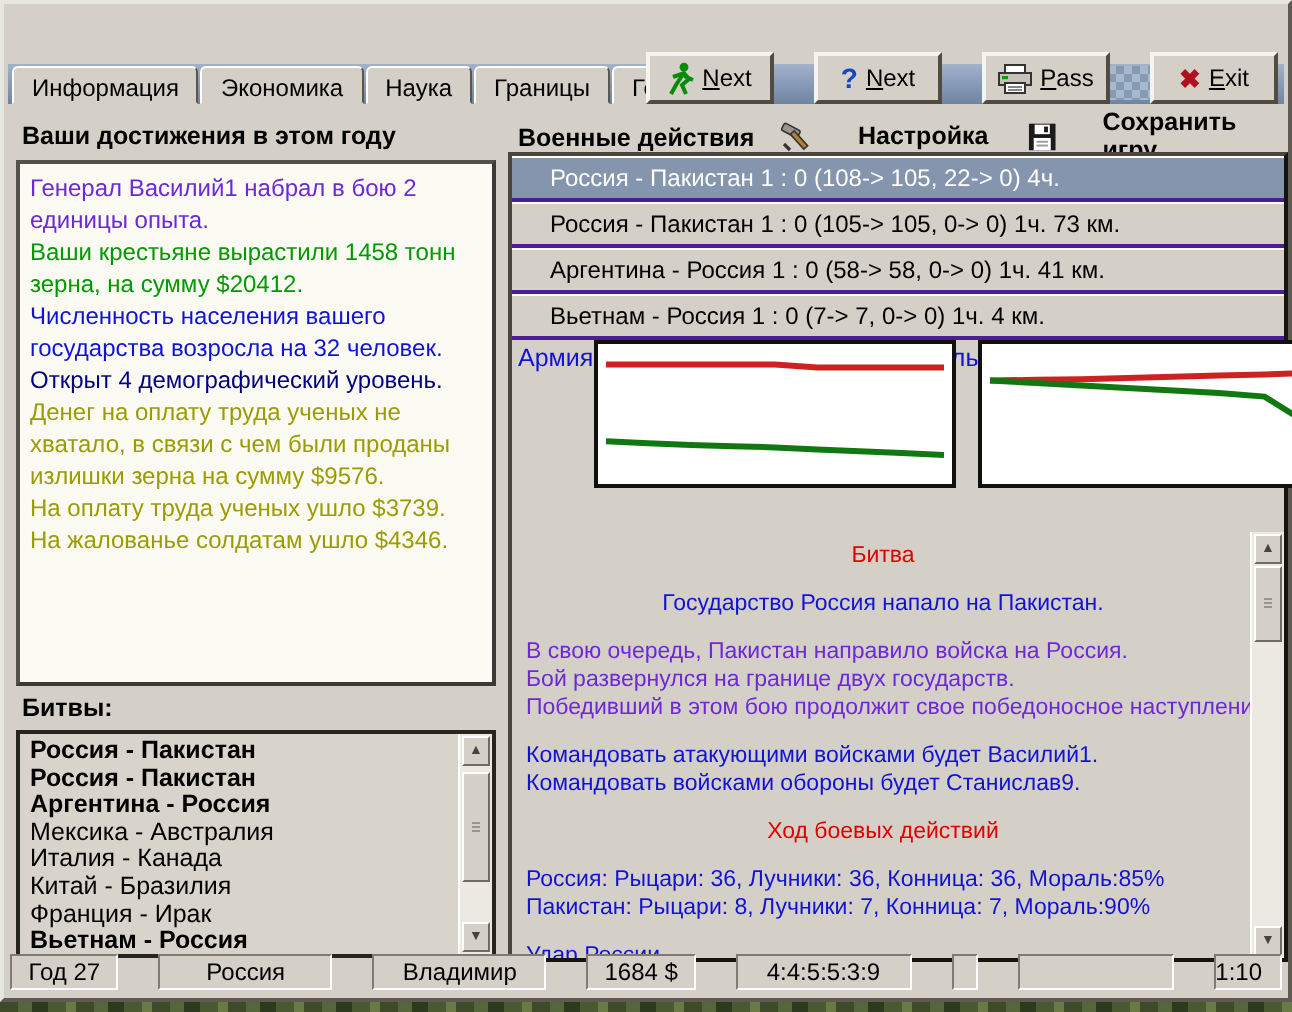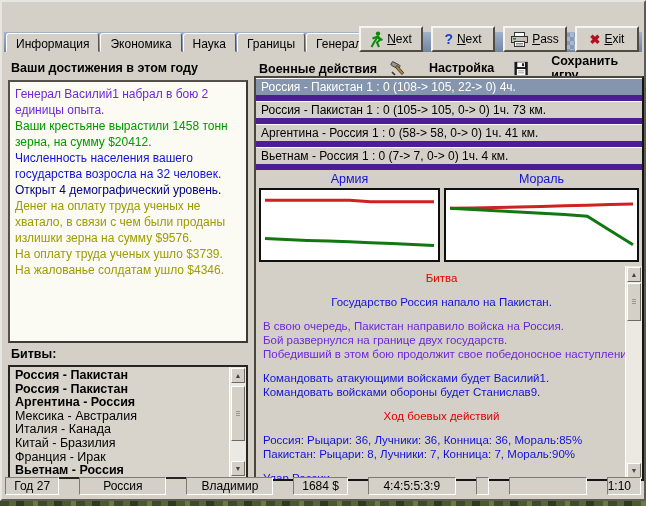--- a/index.html
+++ b/index.html
@@ -24,21 +24,21 @@
   .winbtns{margin-left:auto;display:flex;gap:2px}
   .wbtn{width:17px;height:15px;box-sizing:border-box;border:1px solid #7A8AA0;border-radius:2px;
     background:linear-gradient(180deg,#EDF1F7,#B9C5D5);display:flex;align-items:center;justify-content:center;
     font-size:9px;font-weight:bold;color:#2E3E58;line-height:1;}
   .wbtn.close{background:linear-gradient(180deg,#E3A6A6,#B05B5B);color:#5A0E14;border-color:#8A5560}
   
   .tabrow{position:absolute;left:4px;top:26px;height:24px;display:flex;align-items:flex-end;}
   .tab{height:19px;box-sizing:border-box;padding:2px 9px 0;margin-right:1px;background:#D4D0C8;
     border:1px solid;border-color:#FFF #5A564E #D4D0C8 #FFF;border-radius:3px 3px 0 0;
     display:flex;align-items:center;font-size:12px;}
-  .actions{position:absolute;top:24px;right:5px;display:flex;gap:8px;}
+  .actions{position:absolute;top:24px;right:5px;display:flex;gap:20px;}
   .act-btn{width:64px;height:26px;box-sizing:border-box;background:#D4D0C8;
     border:2px solid;border-color:#F6F4EE #504C44 #504C44 #F6F4EE;
     display:flex;align-items:center;justify-content:center;gap:4px;font-size:12px;cursor:default;}
   .act-btn .lbl{display:inline-block}
   .act-btn .lbl::first-letter{text-decoration:underline}
   .q-icon{color:#1545C8;font-weight:bold;font-size:14px;line-height:1}
   .x-icon{color:#B01020;font-weight:bold;font-size:13px;line-height:1}
   
   .ach-title{position:absolute;left:9px;top:59px;font-weight:bold;font-size:12.5px;}
   .ach-box{position:absolute;left:6px;top:78px;width:240px;height:263px;box-sizing:border-box;
@@ -50,25 +50,25 @@
   .battle-item{line-height:13.6px;font-size:12.5px;white-space:nowrap;}
   .battle-item.bold{font-weight:bold}
   
   .right-header{position:absolute;left:257px;top:60px;font-weight:bold;font-size:12.5px;}
   .flat-btn{position:absolute;top:56px;height:20px;display:flex;align-items:center;gap:23px;
     font-weight:bold;font-size:12.5px;cursor:default;}
   .flat-settings{left:388px}
   .flat-save{left:512px}
   .rpanel{position:absolute;left:252px;top:74px;width:390px;height:405px;box-sizing:border-box;
     background:#D4D0C8;border:2px solid;border-color:#4A463E #15150F #15150F #4A463E;}
-  .brow{height:23px;box-sizing:border-box;display:flex;align-items:center;padding:0 5px;
-    font-size:12px;white-space:nowrap;border-bottom:6px solid #4c1d95;box-shadow:inset 0 1px 0 #FFF;}
+  .brow{height:23px;box-sizing:border-box;display:flex;align-items:center;padding:0 19px;
+    font-size:12px;white-space:nowrap;border-bottom:2px solid #4c1d95;box-shadow:inset 0 1px 0 #FFF;}
   .brow.sel{background:#8595AE;color:#FFF;}
   .charts{height:96px;display:flex;justify-content:space-between;padding:0 3px;box-sizing:border-box;}
-  .chart-group{display:flex;flex-direction:column;}
+  .chart-group{display:flex;flex-direction:row;}
   .chart-group.army{width:181px}
   .chart-group.morale{width:195px}
   .chart-label{height:18px;display:flex;align-items:center;justify-content:center;
     color:#1212D0;font-size:12.5px;}
   .chart-box{height:74px;box-sizing:border-box;border:2px solid #101010;background:#FFF;position:relative;}
   .chart-box svg{display:block}
   .logarea{position:absolute;left:0;right:0;bottom:0;top:188px;overflow:hidden;
     padding:5px 22px 0 7px;box-sizing:border-box;font-size:11.5px;}
   .log-line{line-height:14px;min-height:10px;white-space:nowrap;}
   .log-line.center{text-align:center;white-space:normal;}

